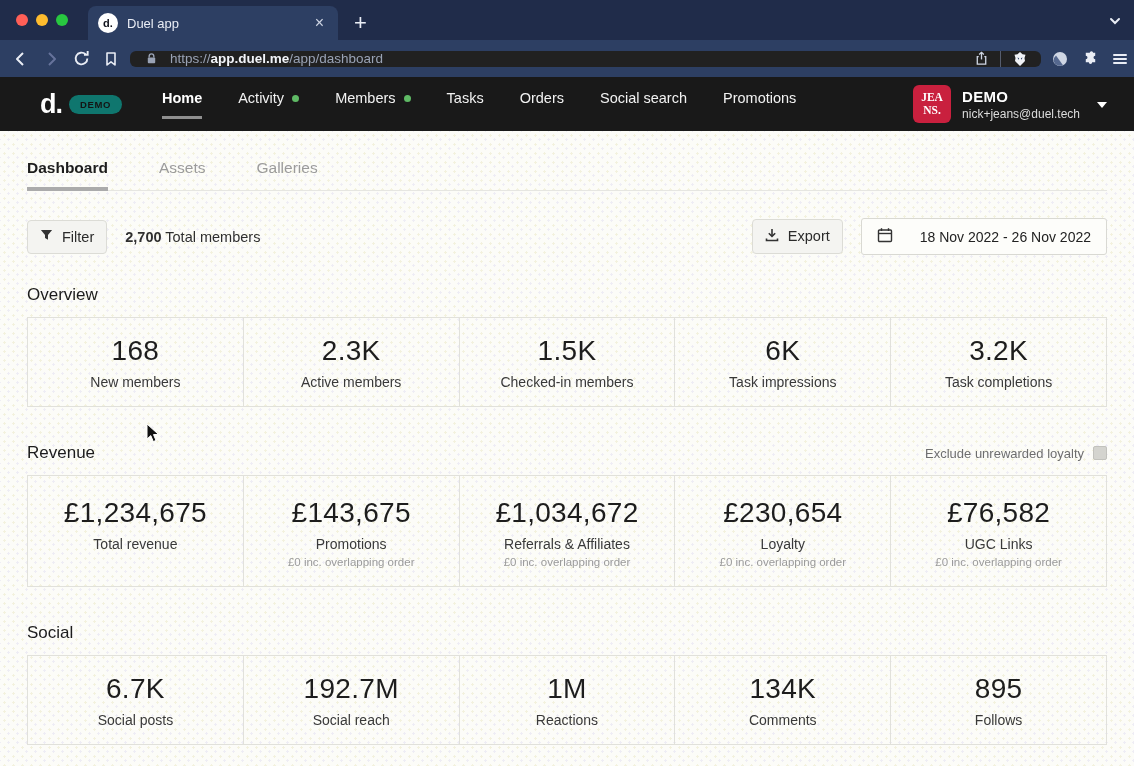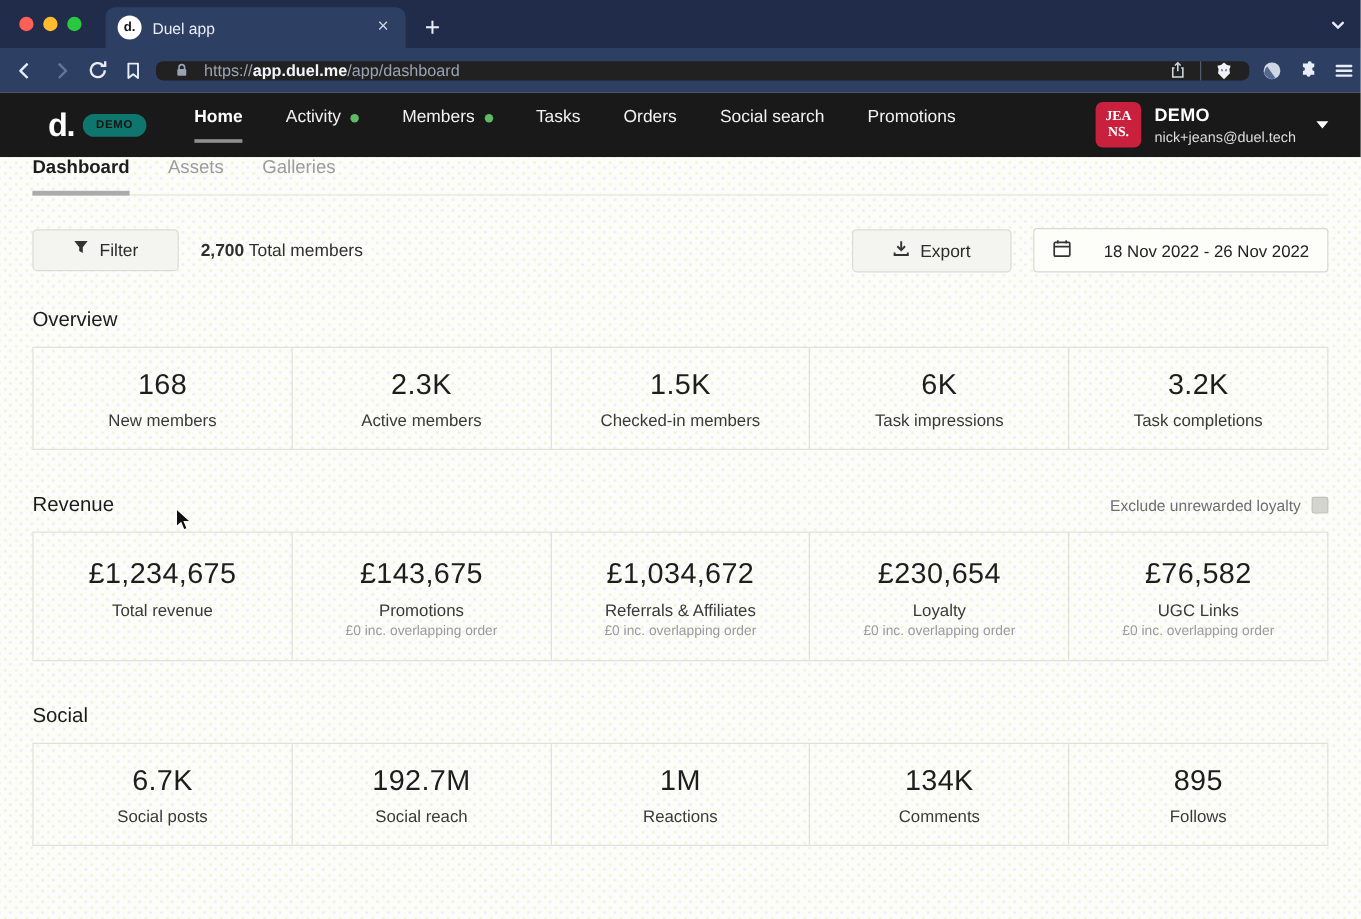--- a/index.html
+++ b/index.html
@@ -46,45 +46,45 @@
   .acct-text { margin-left:11px; }
   .acct-name { font-size:15px; font-weight:bold; letter-spacing:.3px; }
   .acct-email { font-size:12px; color:#dcdcdc; margin-top:2px; }
   .acct-chevron { margin-left:16px; }
 
   
   .content { padding:0 27px; background-color:#fcfcf8;
     background-image: radial-gradient(rgba(200,190,90,.16) 1px, transparent 1.3px),
                       radial-gradient(rgba(150,140,220,.13) 1px, transparent 1.3px);
     background-size:9px 9px, 9px 9px; background-position:0 0, 4px 4px; height:635px; }
-  .pagetabs { display:flex; gap:32px; border-bottom:1px solid #e6e6e1; }
+  .pagetabs { display:flex; gap:51px; padding-top:28px; border-bottom:1px solid #e6e6e1; }
   .pagetab { font-size:15.5px; color:#9b9b9b; padding-bottom:13px; position:relative; }
   .pagetab.active { color:#1d1d1d; font-weight:bold; }
   .pagetab.active::after { content:""; position:absolute; left:0; right:0; bottom:-1px; height:4px; background:#ababab; }
 
   .controls { margin-top:27px; display:flex; align-items:center; }
-  .btn { display:inline-flex; align-items:flex-end; gap:9px; padding:8px 33px; background:#f4f4f1;
+  .btn { display:inline-flex; align-items:flex-start; gap:9px; padding:8px 12px; background:#f4f4f1;
          border:1px solid #dcdcd6; border-radius:4px; font-size:14.5px; color:#2b2b2b; }
   .members { margin-left:18px; font-size:14.5px; color:#2f2f2f; }
   .members b { font-weight:bold; }
   .spacer { flex:1; }
   .datebtn { display:inline-flex; align-items:center; gap:27px; margin-left:18px; padding:8px 15px;
              background:#fdfdfa; border:1px solid #d9d9d3; border-radius:3px; font-size:14px; color:#222;
              min-width:217px; }
 
   .section-head { margin-top:30px; display:flex; align-items:center; font-size:17px; color:#1c1c1c; }
   .section-head.tight { margin-top:36px; }
   .toggle-wrap { margin-left:auto; display:flex; align-items:center; font-size:13px; color:#6e6e6e; }
   .checkbox { width:14px; height:14px; background:#d4d4cf; border:1px solid #c2c2bd; border-radius:2px; margin-left:9px; }
 
   .cards { display:flex; border:1px solid #e1e1db; margin-top:12px; }
   .card { flex:1; text-align:center; padding:17px 8px 16px; border-left:1px solid #e1e1db; }
   .card:first-child { border-left:none; }
   .cards.tall .card { padding:21px 8px 18px; }
-  .value { font-size:24px; color:#1d1d1d; letter-spacing:.3px; }
+  .value { font-size:28px; color:#1d1d1d; letter-spacing:.3px; }
   .label { font-size:14px; color:#393939; margin-top:7px; }
   .note { font-size:11.5px; color:#9a9a9a; margin-top:4px; }
 
   .cursor { position:absolute; left:146px; top:423px; pointer-events:none; z-index:50; }
 </style>
 </head>
 <body>
 
 <div class="tabstrip">
   <div class="traffic">

